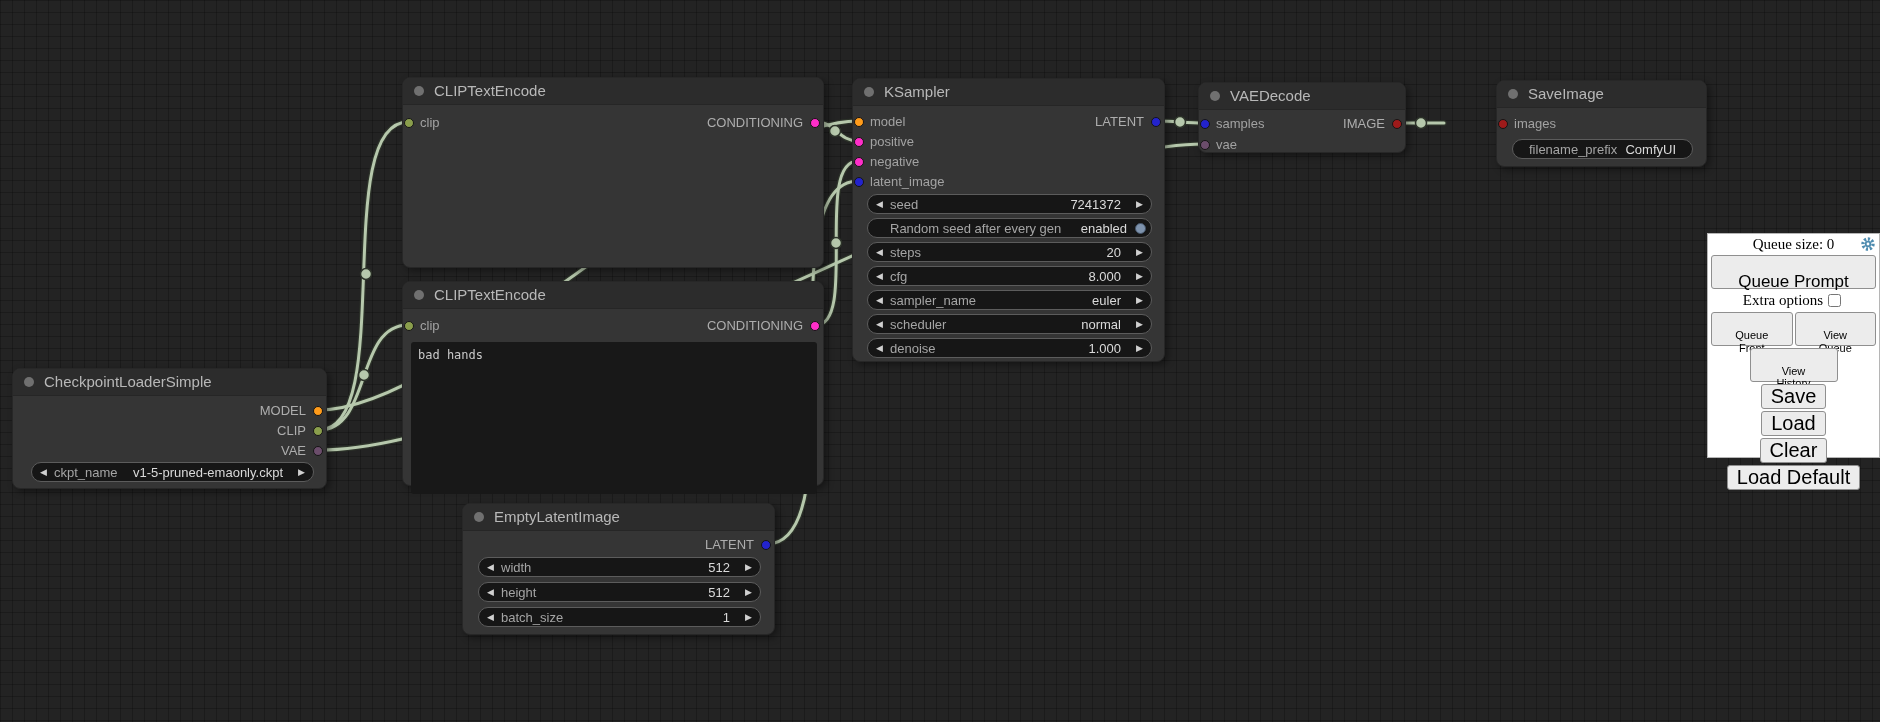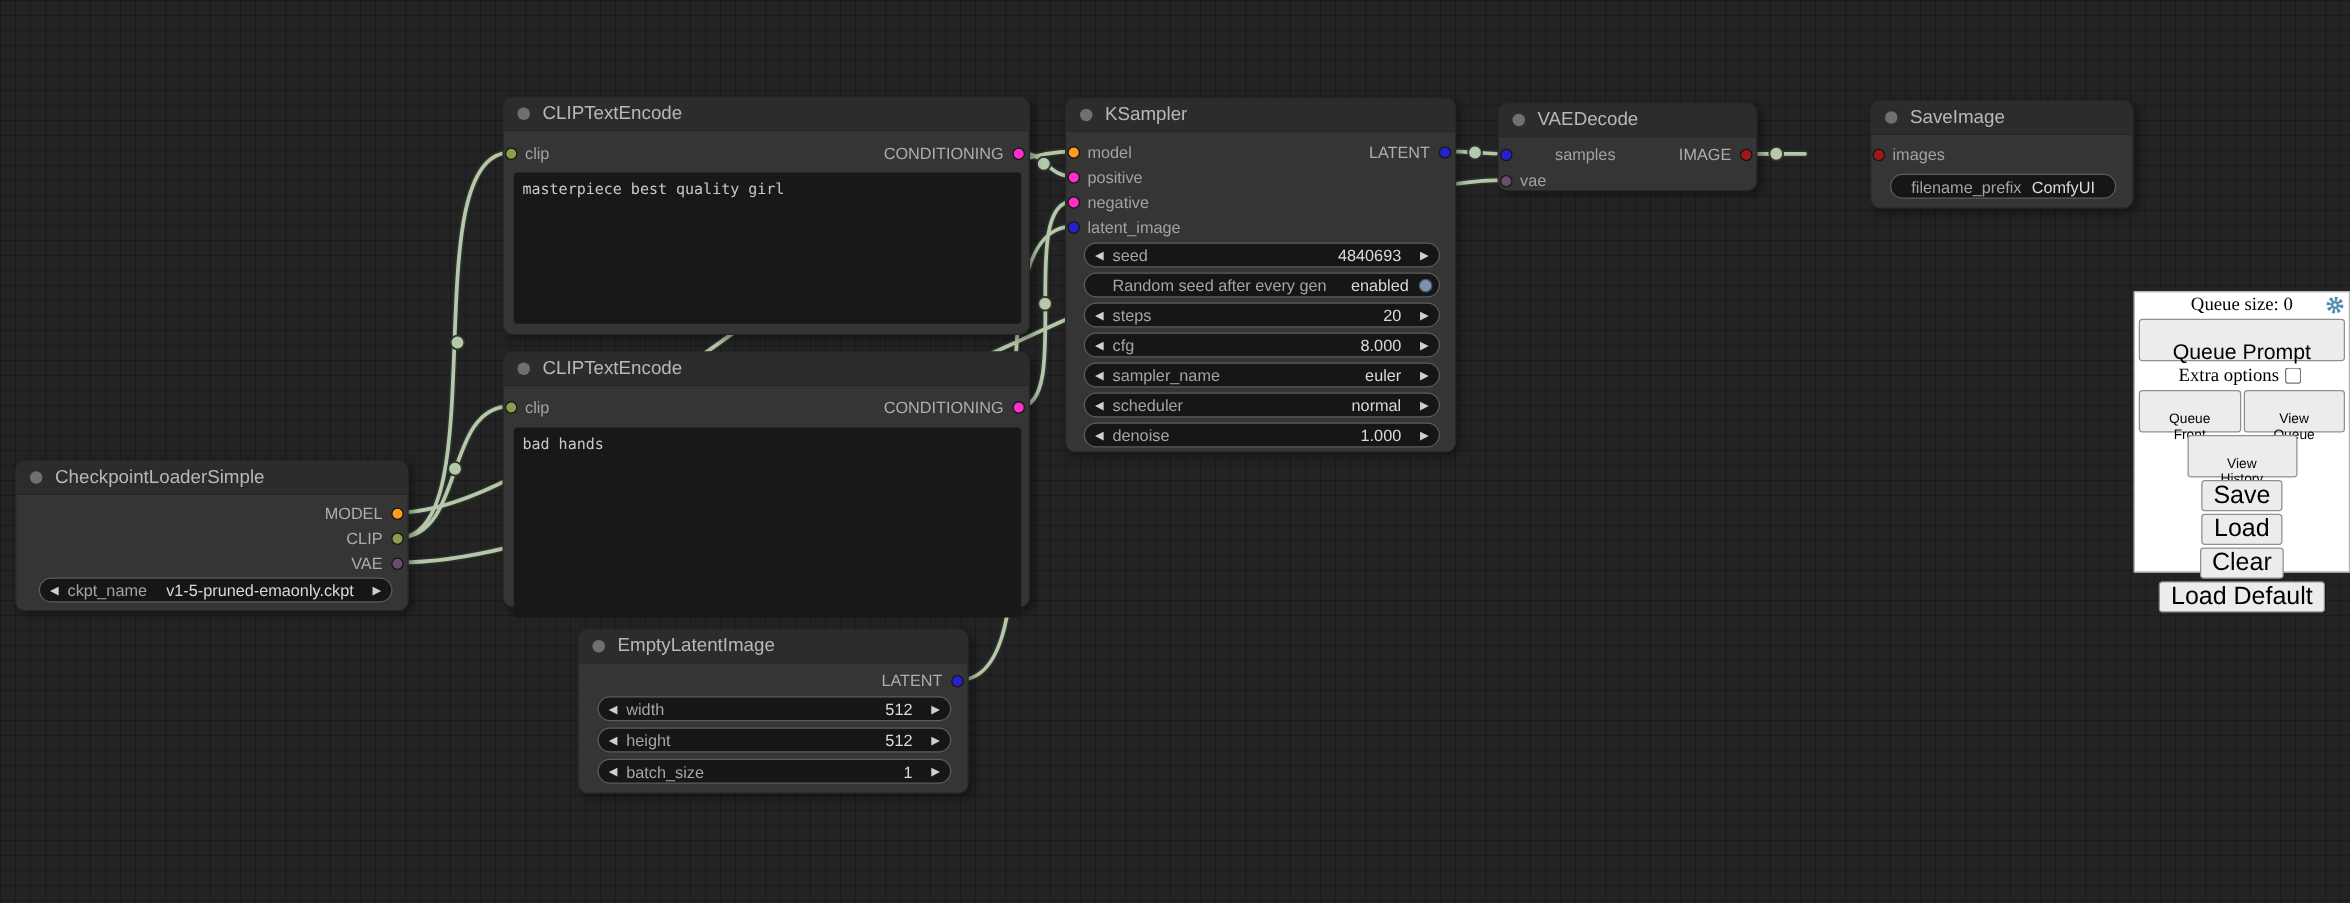--- a/index.html
+++ b/index.html
@@ -152,21 +152,20 @@
 
   <div class="node" style="left:402px;top:77px;width:422px;height:191px;">
     <div class="node-title">
       <span class="title-dot"></span>
       <span>CLIPTextEncode</span>
     </div>
     <span class="slot-dot in c-clip" style="top:40px;"></span>
     <div class="slot in" style="top:37px;">clip</div>
     <div class="slot out" style="top:37px;">CONDITIONING</div>
     <span class="slot-dot out c-cond" style="top:40px;"></span>
-    <div class="textbox" style="left:8px;top:60px;width:406px;height:121px;">masterpiece best quality girl</div>
   </div>
 
   <div class="node" style="left:402px;top:281px;width:422px;height:205px;">
     <div class="node-title">
       <span class="title-dot"></span>
       <span>CLIPTextEncode</span>
     </div>
     <span class="slot-dot in c-clip" style="top:39px;"></span>
     <div class="slot in" style="top:36px;">clip</div>
     <div class="slot out" style="top:36px;">CONDITIONING</div>
@@ -186,21 +185,21 @@
     <span class="slot-dot in c-cond" style="top:78px;"></span>
     <div class="slot in" style="top:75px;">negative</div>
     <span class="slot-dot in c-latent" style="top:98px;"></span>
     <div class="slot in" style="top:95px;">latent_image</div>
     <div class="slot out" style="top:35px;">LATENT</div>
     <span class="slot-dot out c-latent" style="top:38px;"></span>
 
     <div class="widget" style="left:14px;top:115px;width:285px;">
       <span class="arr left">◀</span>
       <span class="w-label">seed</span>
-      <span class="w-value">4840693</span>
+      <span class="w-value">7241372</span>
       <span class="arr right">▶</span>
     </div>
     <div class="widget no-arrows" style="left:14px;top:139px;width:285px;">
       <span class="w-label" style="left:22px;">Random seed after every gen</span>
       <span class="w-value" style="right:24px;margin-left:28px;">enabled</span>
       <span class="toggle-dot"></span>
     </div>
     <div class="widget" style="left:14px;top:163px;width:285px;">
       <span class="arr left">◀</span>
       <span class="w-label">steps</span>
@@ -232,21 +231,21 @@
       <span class="arr right">▶</span>
     </div>
   </div>
 
   <div class="node" style="left:1198px;top:82px;width:208px;height:71px;">
     <div class="node-title">
       <span class="title-dot"></span>
       <span>VAEDecode</span>
     </div>
     <span class="slot-dot in c-latent" style="top:36px;"></span>
-    <div class="slot in" style="top:33px;margin-left:28px;">samples</div>
+    <div class="slot in" style="top:33px;">samples</div>
     <span class="slot-dot in c-vae" style="top:57px;"></span>
     <div class="slot in" style="top:54px;">vae</div>
     <div class="slot out" style="top:33px;">IMAGE</div>
     <span class="slot-dot out c-image" style="top:36px;"></span>
   </div>
 
   <div class="node" style="left:1496px;top:80px;width:211px;height:87px;">
     <div class="node-title">
       <span class="title-dot"></span>
       <span>SaveImage</span>

